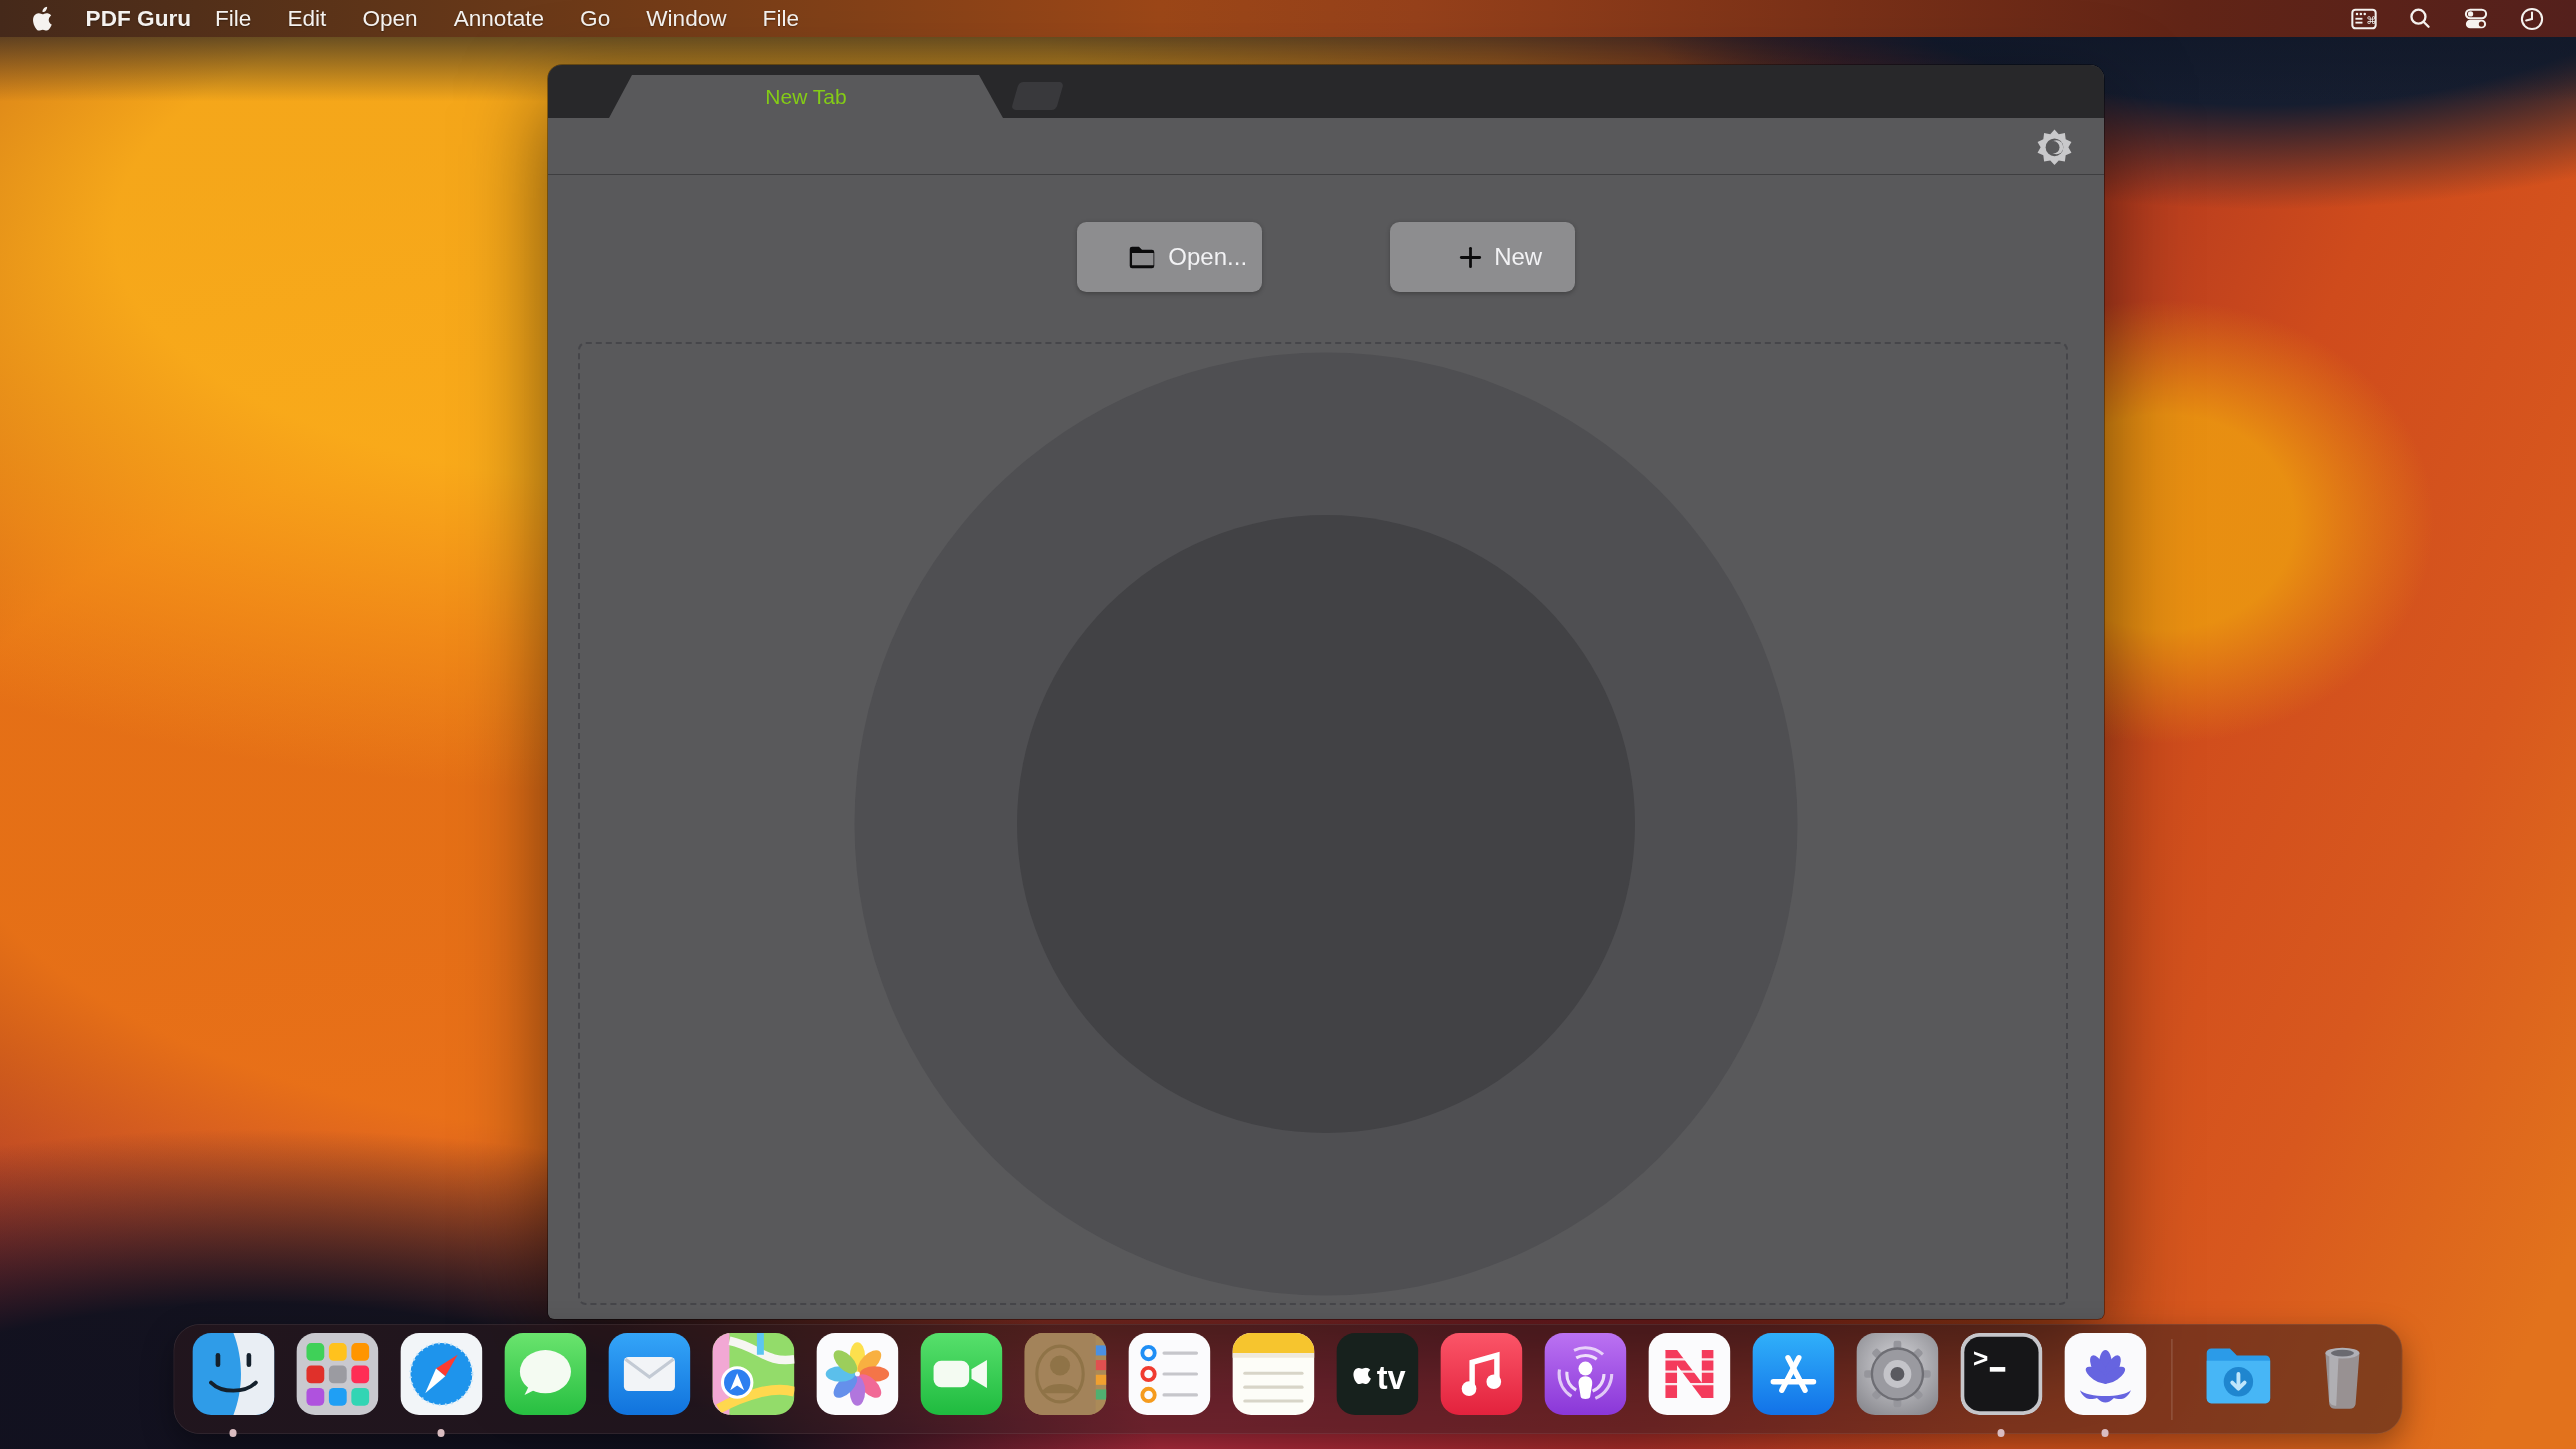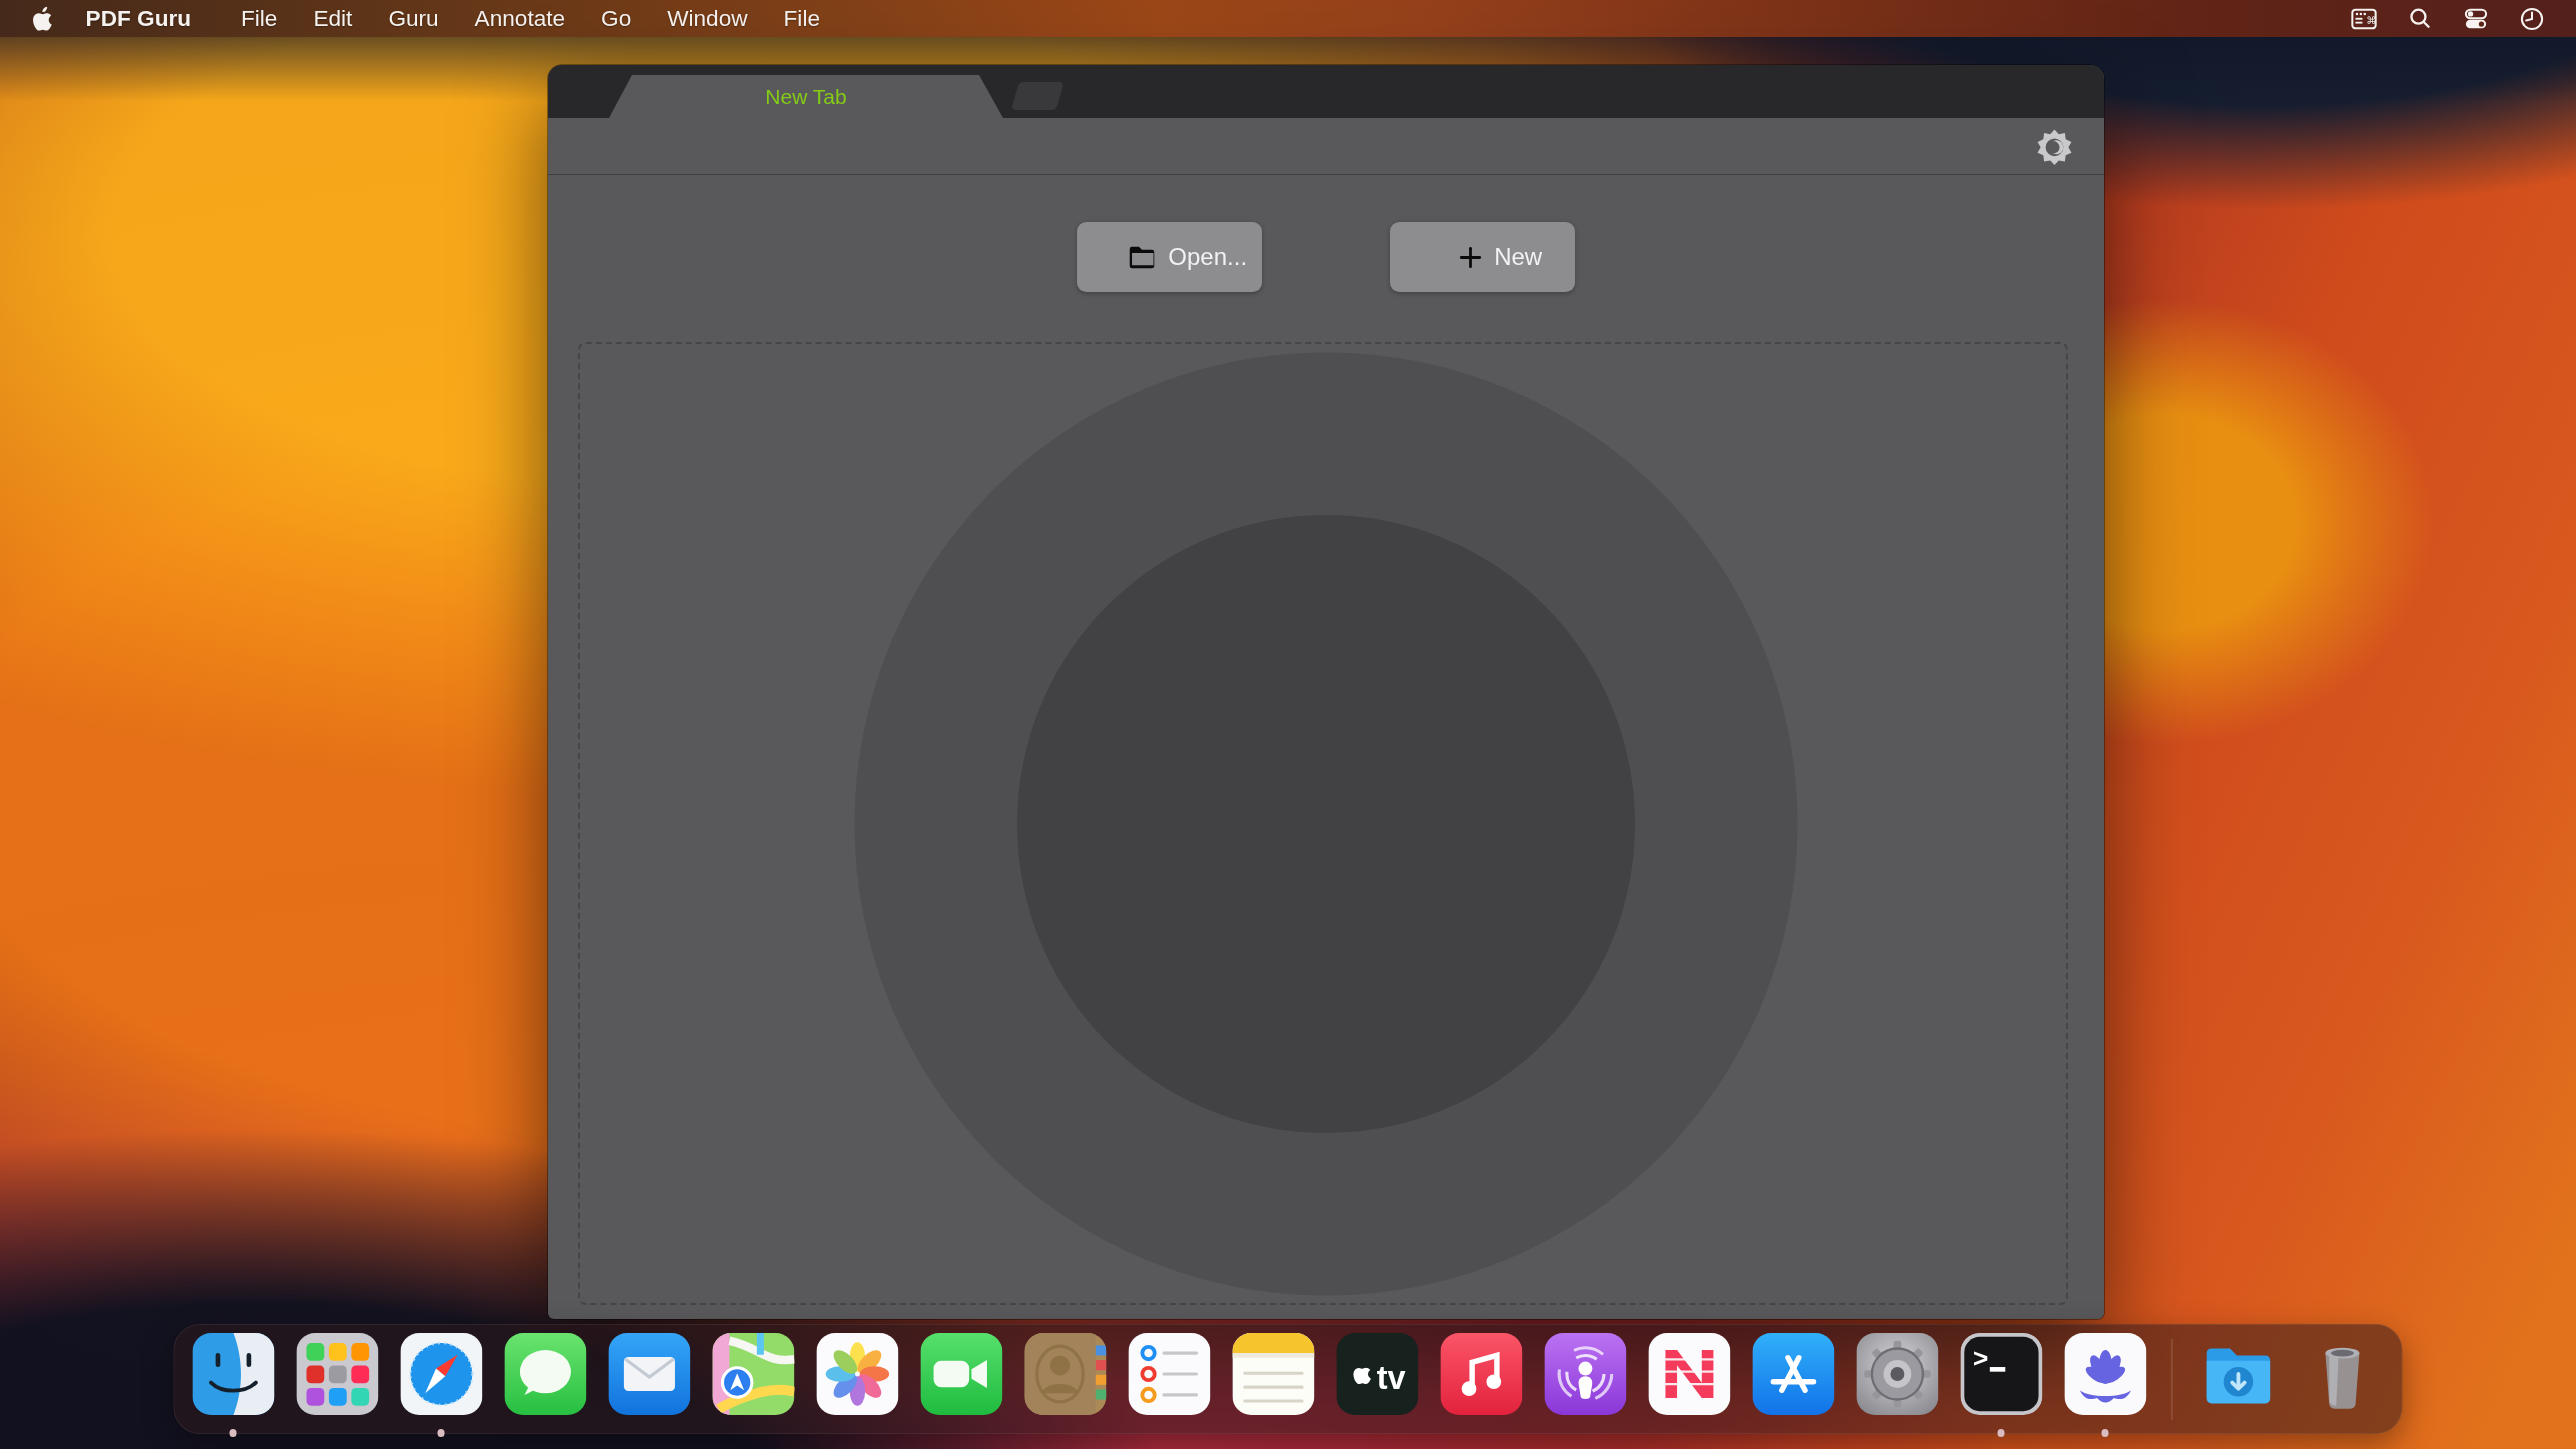--- a/index.html
+++ b/index.html
@@ -17,21 +17,21 @@
       radial-gradient(ellipse 1789px 661px at 26% 92%, rgba(178,44,64,.92) 0 34%, rgba(152,30,52,.55) 56%, rgba(152,30,52,0) 76%),
       linear-gradient(115deg, rgba(0,0,0,0) 55%, #a93420 64%, #cf4b1c 76%, #d8581e 87%, #e2721c 97%);
   }
 
   
   .menubar{position:absolute;left:0;top:0;width:100%;height:37px;display:flex;align-items:center;
     background:linear-gradient(90deg,#45291a 0%,#5d3418 14%,#7c3f18 30%,#9c4718 45%,#96411b 55%,#7c3218 70%,#612416 85%,#54201c 100%);
     color:#f5f2ef;font-size:22.6px;text-shadow:0 0.8px 1.6px rgba(0,0,0,.35);}
   .mb-left{display:flex;align-items:center;padding-left:33px;}
   .apple{width:23px;height:28px;margin-right:29.6px;flex:0 0 auto;}
-  .mb-app{font-weight:bold;margin-right:32px;}
+  .mb-app{font-weight:bold;margin-right:6px;}
   .mb-item{padding:0 18px;}
   .mb-right{margin-left:auto;display:flex;align-items:center;gap:28px;padding-right:29.6px;}
   .mb-ic{width:28px;height:28px;display:block;}
 
   
   .window{position:absolute;left:548px;top:65px;width:1556px;height:1254px;
     background:#59595b;border-radius:14px 14px 6.2px 6.2px;
     box-shadow:0 36px 86px rgba(0,0,0,.55), 0 0 0 0.8px rgba(0,0,0,.45);}
   .tabbar{position:relative;height:53px;background:#28282a;border-radius:14px 14px 0 0;overflow:hidden;}
   .tab{position:absolute;left:61px;top:10px;width:394px;height:43px;background:#59595b;
@@ -79,21 +79,21 @@
 
   <div class="menubar">
     <div class="mb-left">
       <svg class="apple" viewBox="0 0 24 28">
         <path fill="#f5f2ef" d="M16.4 14.9c0-3 2.5-4.5 2.6-4.6-1.4-2.1-3.6-2.4-4.4-2.4-1.9-.2-3.6 1.1-4.6 1.1-1 0-2.4-1.1-4-1-2 0-3.9 1.2-5 3-2.1 3.7-.5 9.1 1.5 12.1 1 1.5 2.2 3.1 3.8 3 1.5-.1 2.1-1 3.9-1s2.4 1 4 1 2.7-1.5 3.7-2.9c1.2-1.7 1.6-3.3 1.7-3.4-.1 0-3.2-1.2-3.2-4.9z"></path>
         <path fill="#f5f2ef" d="M13.5 5.1c.8-1 1.4-2.4 1.2-3.8-1.2.1-2.7.8-3.5 1.8-.8.9-1.5 2.3-1.3 3.7 1.4.1 2.8-.7 3.6-1.7z"></path>
       </svg>
       <span class="mb-app">PDF Guru</span>
       <span class="mb-item">File</span>
       <span class="mb-item">Edit</span>
-      <span class="mb-item">Guru</span>
+      <span class="mb-item">Open</span>
       <span class="mb-item">Annotate</span>
       <span class="mb-item">Go</span>
       <span class="mb-item">Window</span>
       <span class="mb-item">File</span>
     </div>
     <div class="mb-right">
       <svg class="mb-ic" viewBox="0 0 36 36" style="font-size:29px">
         <rect x="3" y="6" width="30" height="24" rx="4" fill="none" stroke="#f5f2ef" stroke-width="2.6"></rect>
         <circle cx="9" cy="11.5" r="1.6" fill="#f5f2ef"></circle>
           <circle cx="14" cy="11.5" r="1.6" fill="#f5f2ef"></circle>

